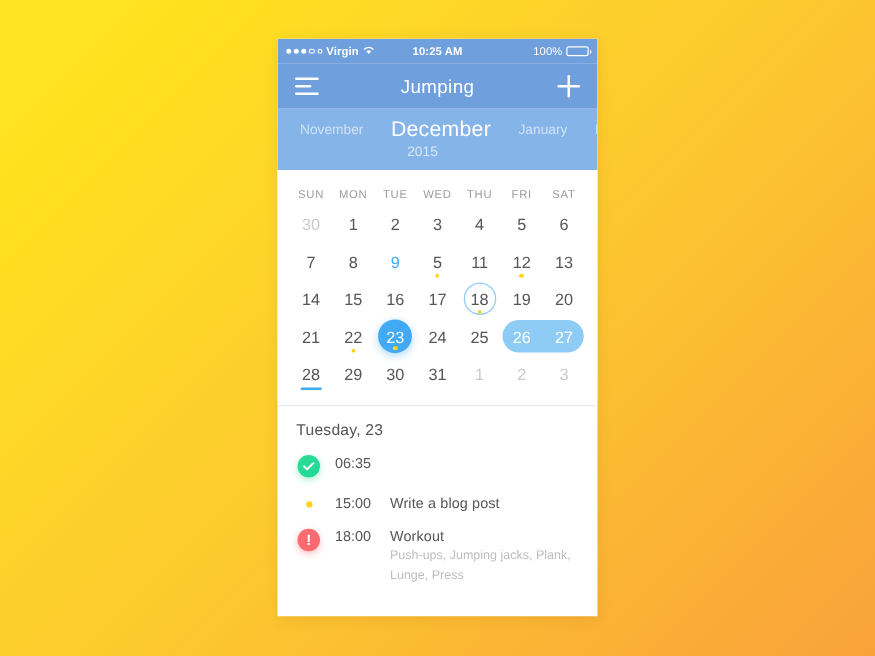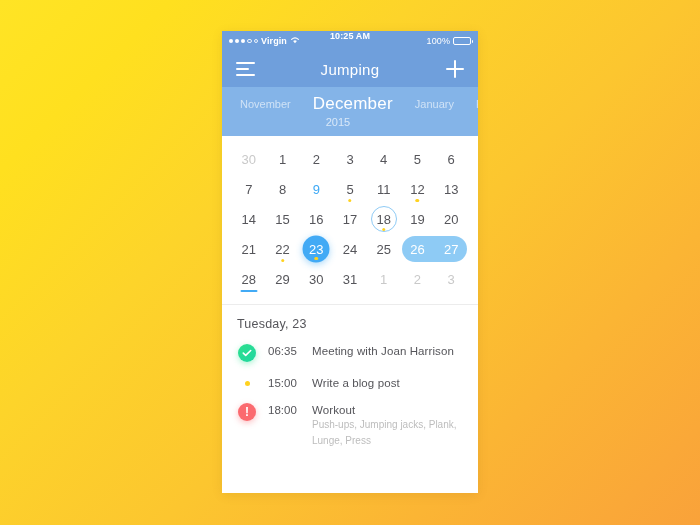--- a/index.html
+++ b/index.html
@@ -38,20 +38,21 @@
     background: #ffffff;
     overflow: hidden;
     box-shadow: 0 2px 10px rgba(120, 80, 0, 0.12);
   }
 
   
   .status-bar {
     height: 20px;
     background: #6f9fdc;
     display: flex;
+    align-items: center;
     padding: 0 7px;
     color: #ffffff;
     font-size: 9px;
     letter-spacing: 0.1px;
     position: relative;
   }
   .sb-left { display: flex; align-items: center; gap: 3px; }
   .signal-dots { display: flex; gap: 2px; align-items: center; }
   .sdot {
     width: 4px; height: 4px; border-radius: 50%;
@@ -405,20 +406,29 @@
       <div class="month-row">
         <span class="month">November</span>
         <span class="month active">December</span>
         <span class="month">January</span>
         <span class="month">Fe</span>
       </div>
       <div class="year">2015</div>
     </div>
 
     <div class="calendar">
+      <div class="weekday-row" id="weekday-row">
+          <div class="weekday">SUN</div>
+          <div class="weekday">MON</div>
+          <div class="weekday">TUE</div>
+          <div class="weekday">WED</div>
+          <div class="weekday">THU</div>
+          <div class="weekday">FRI</div>
+          <div class="weekday">SAT</div>
+        </div>
       <div id="weeks-container">
           <div class="day-row">
             <div class="day-cell muted">
               <span class="dnum">30</span>
             </div>
             <div class="day-cell">
               <span class="dnum">1</span>
             </div>
             <div class="day-cell">
               <span class="dnum">2</span>
@@ -544,23 +554,20 @@
       <div id="events-list">
           <div class="event-row">
             <div class="ev-icon">
               <div class="icon-check">
                 <svg width="10" height="8" viewBox="0 0 10 8">
                   <path d="M1.3 4.1 L3.7 6.4 L8.7 1.5" stroke="#fff" stroke-width="1.6" fill="none" stroke-linecap="round" stroke-linejoin="round"></path>
                 </svg>
               </div>
             </div>
             <div class="ev-time">06:35</div>
-            <div class="ev-body">
-              <div class="ev-title">Meeting with Joan Harrison</div>
-            </div>
           </div>
           <div class="event-row">
             <div class="ev-icon">
               <div class="icon-dot"></div>
             </div>
             <div class="ev-time">15:00</div>
             <div class="ev-body">
               <div class="ev-title">Write a blog post</div>
             </div>
           </div>

